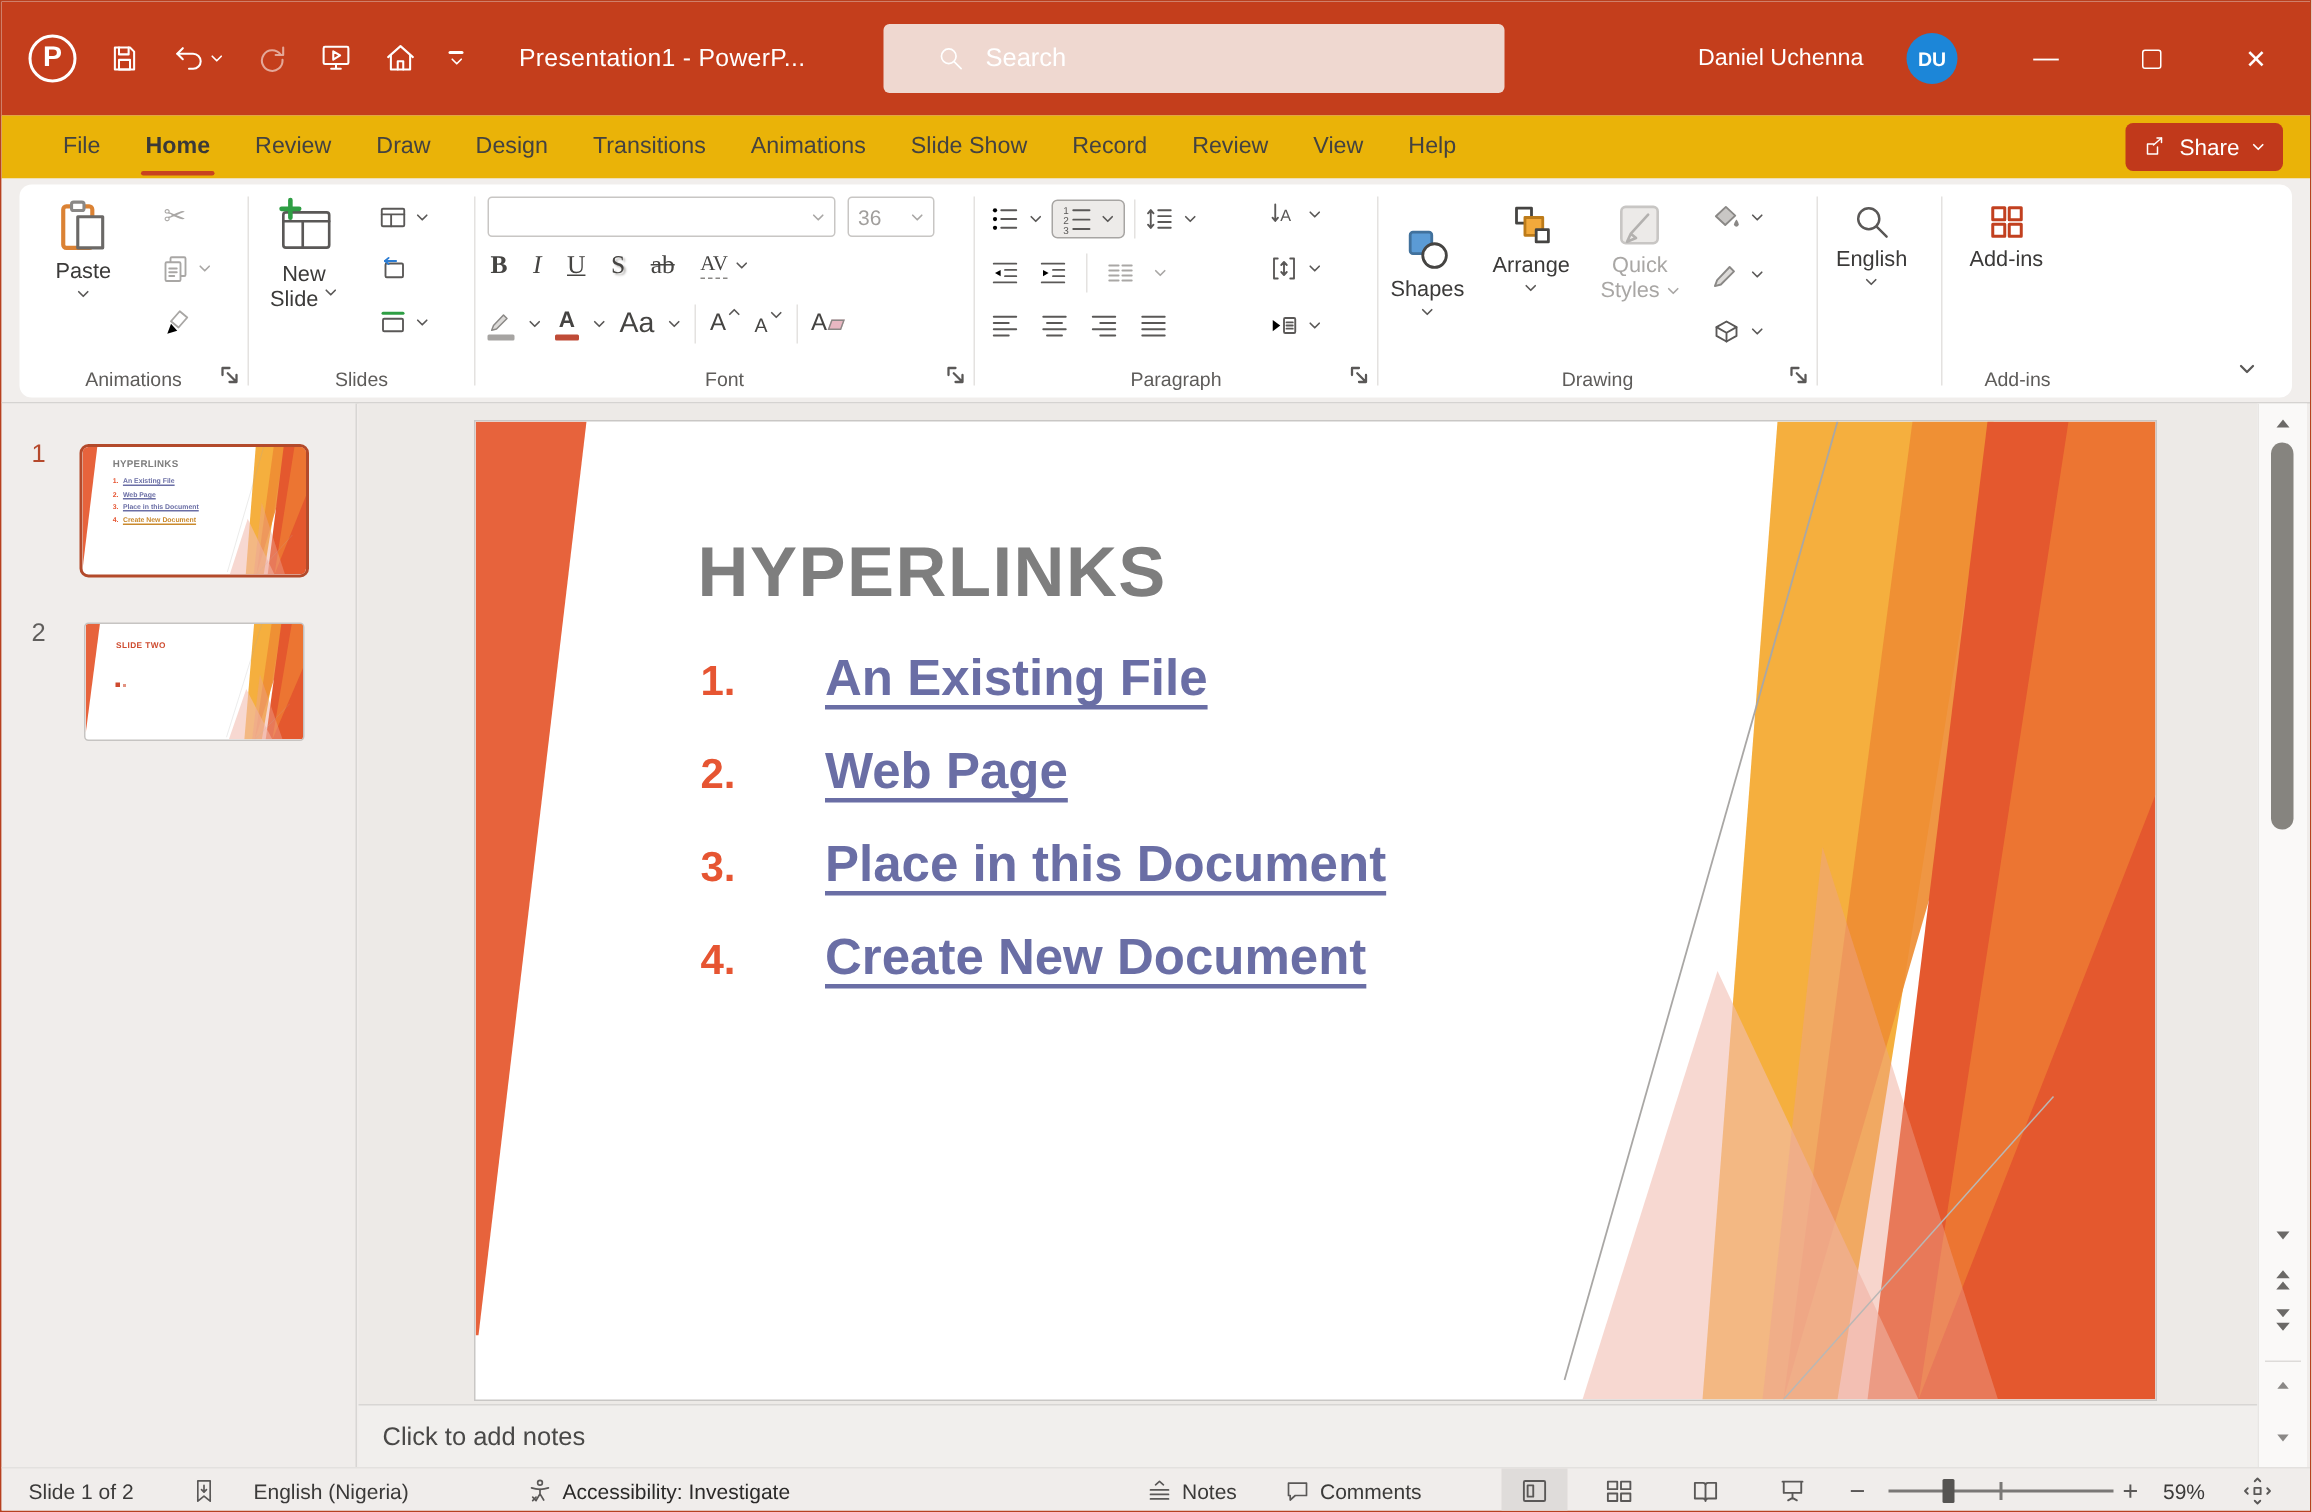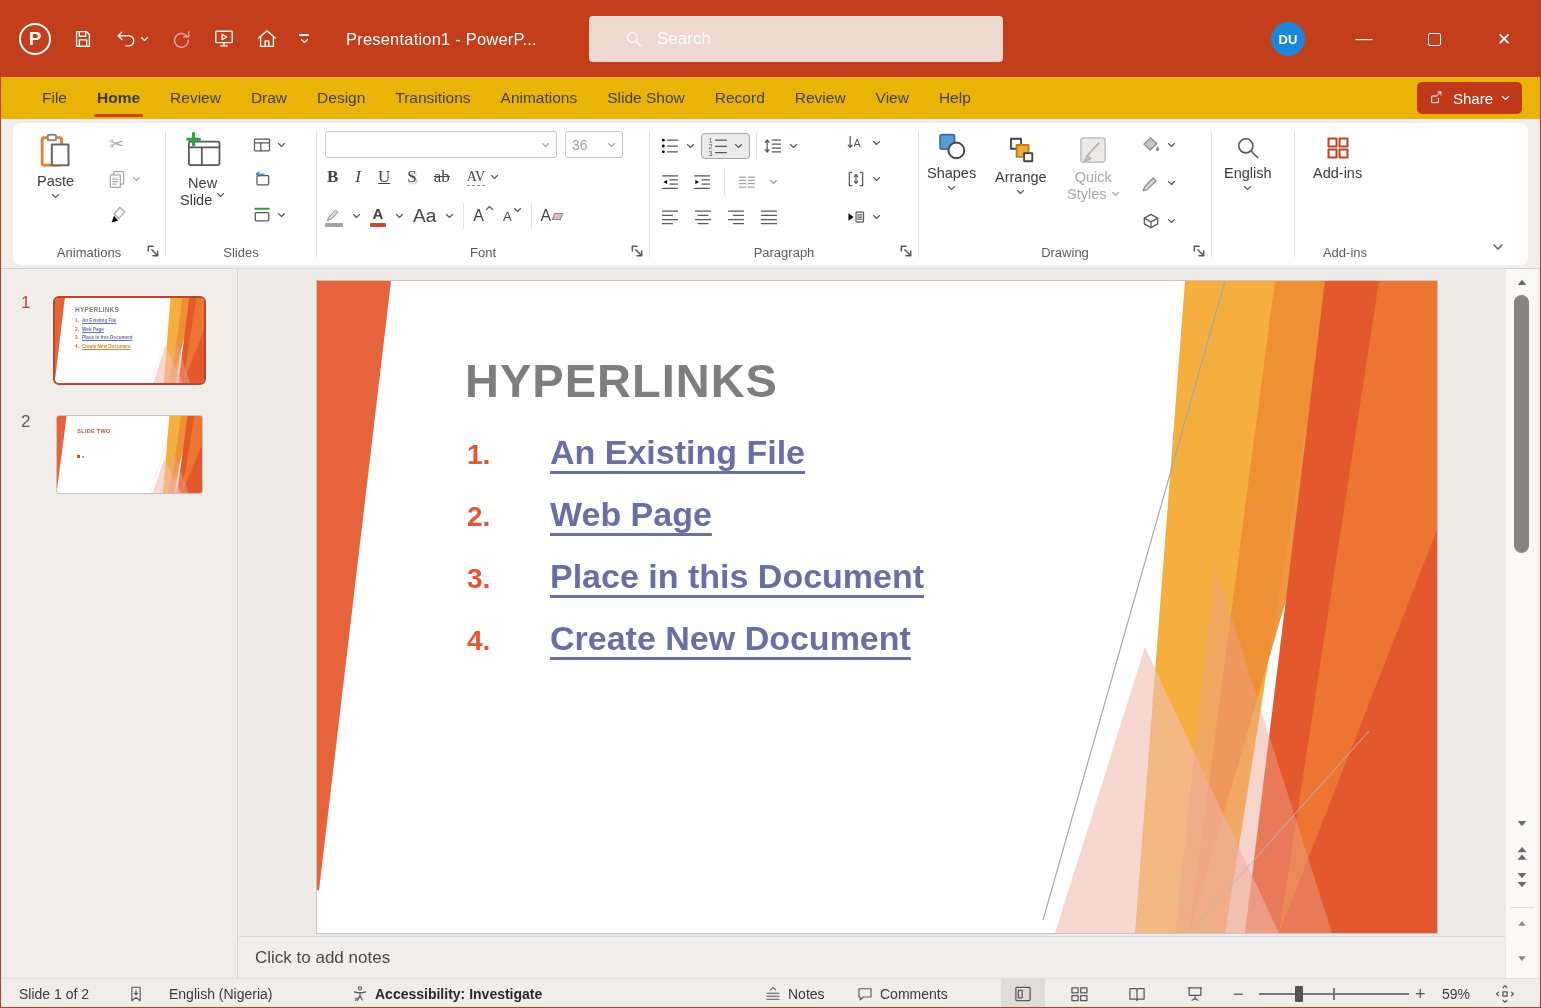--- a/index.html
+++ b/index.html
@@ -353,20 +353,21 @@
           </svg>
         </span>
     </div>
     <div class="doc-title">Presentation1  -  PowerP...</div>
     <div class="searchbox">
       <svg class="ic w i18">
           <use href="#s-search"></use>
         </svg>
       <span>Search</span>
     </div>
+    <div class="tb-user">Daniel Uchenna</div>
     <div class="avatar">DU</div>
     <div class="winbtn" style="left:1340px">
         <span>—</span>
       </div>
     <div class="winbtn" style="left:1410px">
         <span class="maxglyph"></span>
       </div>
     <div class="winbtn" style="left:1480px">
         <span>✕</span>
       </div>
@@ -640,21 +641,21 @@
             </svg>
         </div>
         <div class="grp-label">Paragraph</div>
         <span class="launcher"><svg class="ic i14">
               <use href="#s-launch"></use>
             </svg></span>
       </div>
       <div class="vdiv"></div>
 
       <div class="grp" style="width:292px">
-        <div class="abs" style="left:8px;top:8px"><span class="bigbtn">
+        <div class="abs" style="left:8px;top:28px"><span class="bigbtn">
           <svg class="ic i30">
                 <use href="#s-shapes"></use>
               </svg>
           <span>Shapes</span>
           <svg class="ic chev">
                 <use href="#s-chev"></use>
               </svg>
         </span></div>
         <div class="abs" style="left:76px;top:12px"><span class="bigbtn">
           <svg class="ic i30">
@@ -849,21 +850,21 @@
     <div class="st" style="left:126px">
         <svg class="ic i18">
           <use href="#s-proof"></use>
         </svg>
       </div>
     <div class="st" style="left:168px">English (Nigeria)</div>
     <div class="st" style="left:350px">
       <svg class="ic i18">
           <use href="#s-person"></use>
         </svg>
-      <span style="font-weight:700;color:#2B2A29">Accessibility: Investigate</span>
+      <span style="font-weight:400;color:#2B2A29">Accessibility: Investigate</span>
     </div>
     <div class="st" style="left:763px">
         <svg class="ic i18">
           <use href="#s-notes"></use>
         </svg>
         <span>Notes</span>
       </div>
     <div class="st" style="left:855px">
         <svg class="ic i18">
           <use href="#s-comment"></use>

